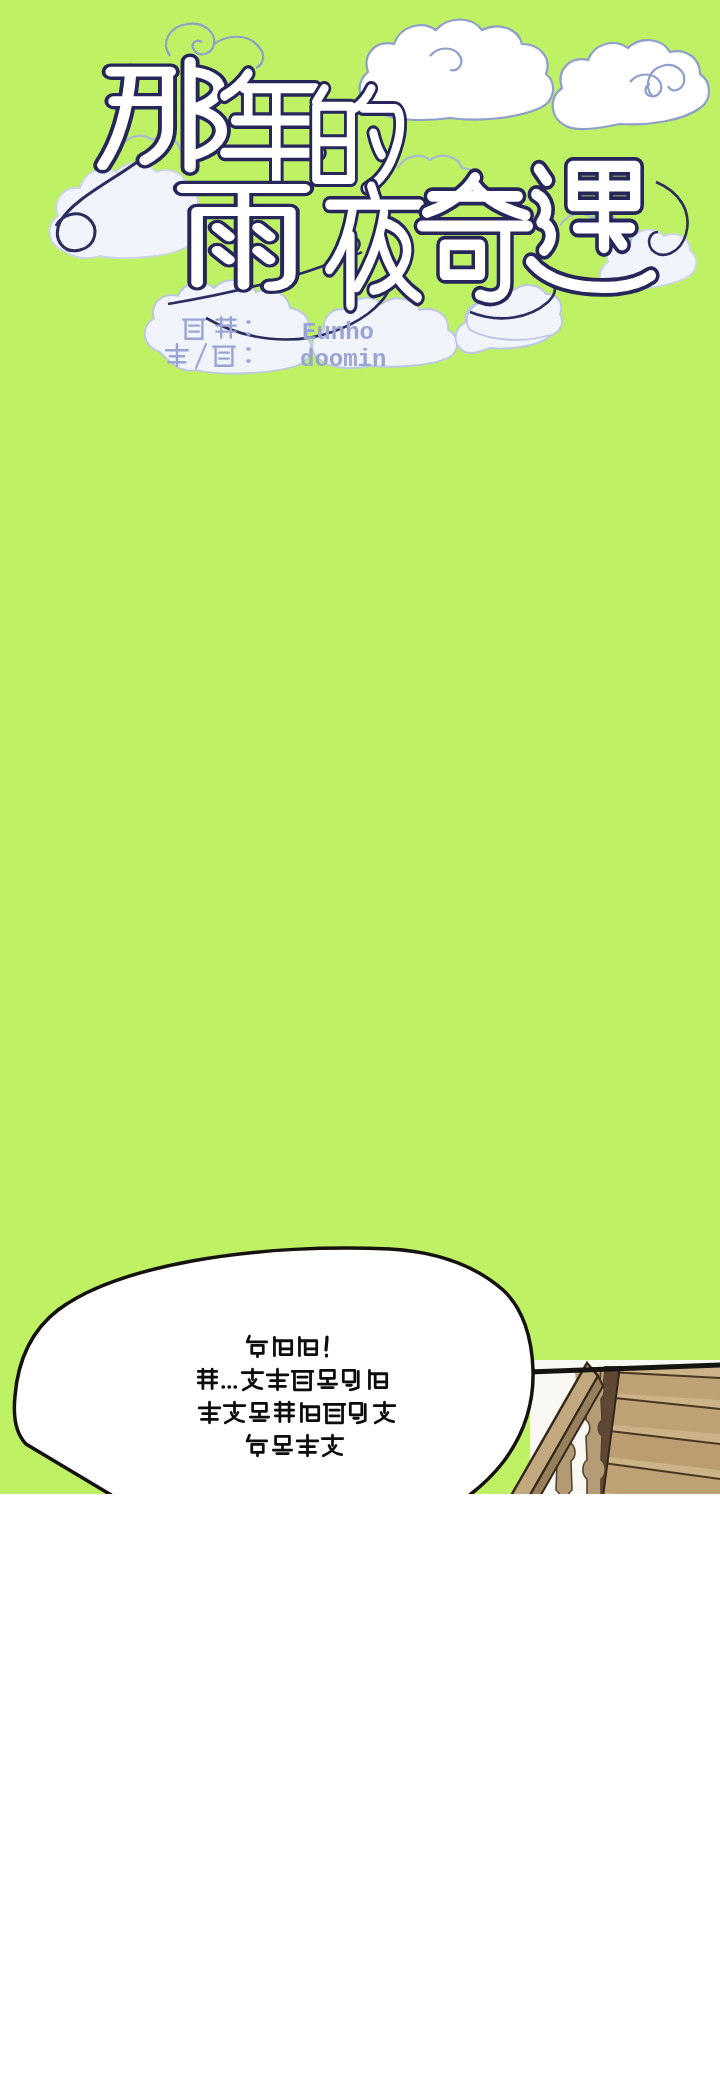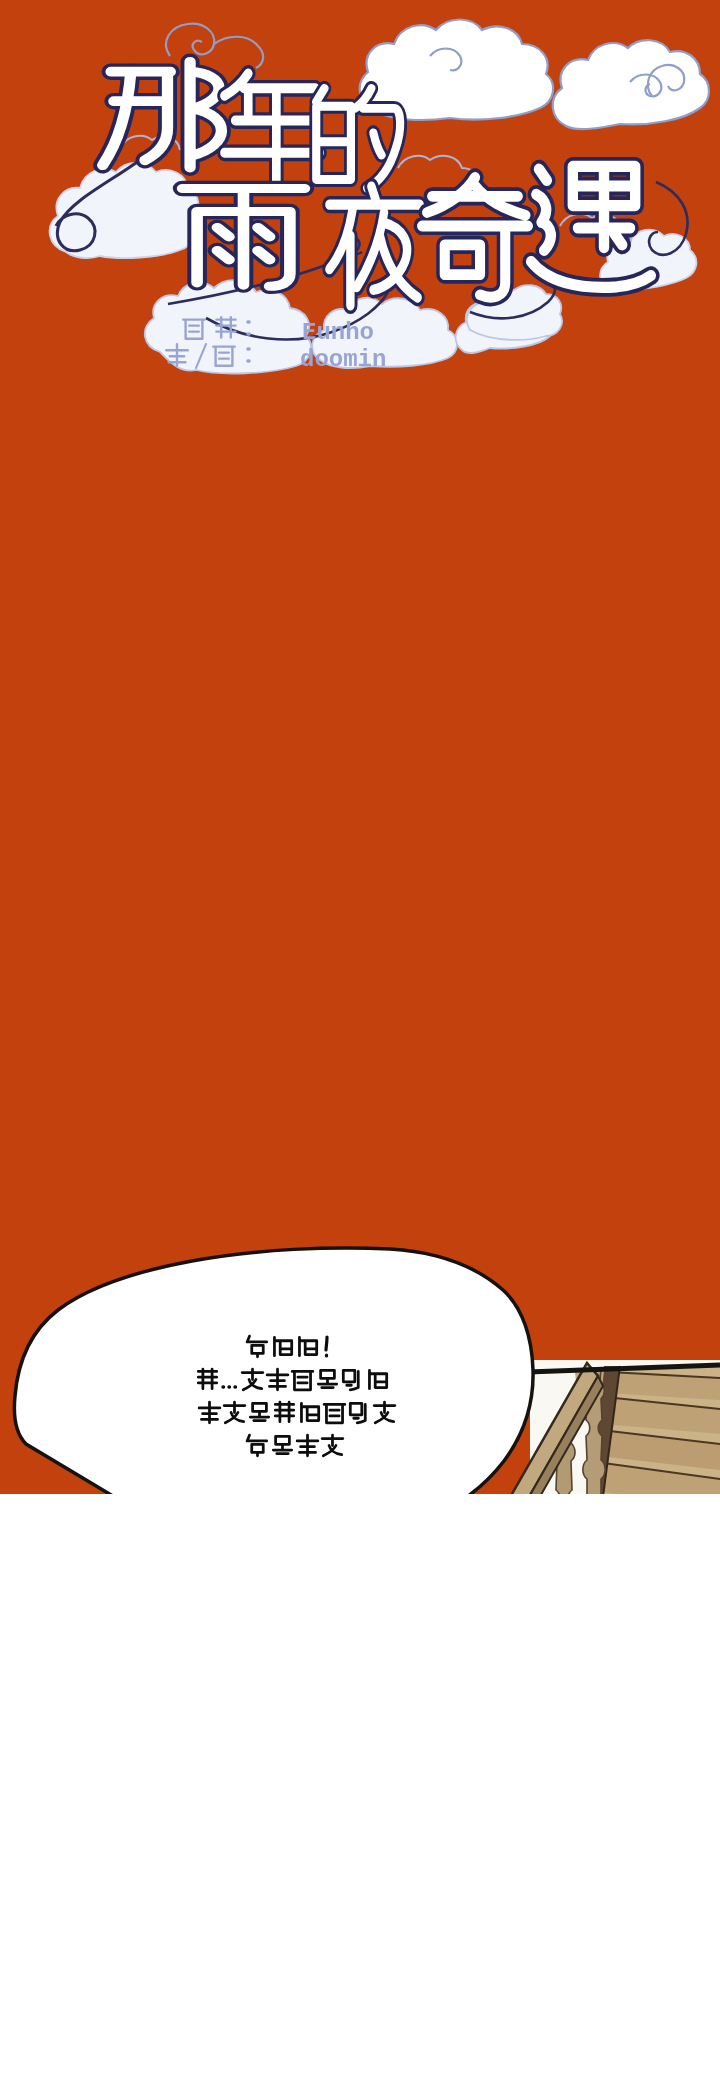--- a/index.html
+++ b/index.html
@@ -1,16 +1,16 @@
 <!DOCTYPE html>
 <html><head>
 <meta charset="utf-8">
 <style>
 html,body{margin:0;padding:0;background:#fff;}
-.page{position:relative;width:720px;height:1494px;background:#c2410c;overflow:hidden;font-family:"Liberation Sans",sans-serif;text-decoration:underline;}
+.page{position:relative;width:720px;height:1494px;background:#bef264;overflow:hidden;font-family:"Liberation Sans",sans-serif;text-decoration:underline;}
 svg{position:absolute;display:block;}
 </style>
 </head>
 <body>
 <div class="page">
 
 <svg id="titleart" style="left:0;top:0" width="720" height="430" viewBox="0 0 720 430">
 <defs>
 <path id="g-na" d="M10,16 H52 M12,40 H50 M24,16 C22,45 16,72 4,92 M50,16 V62 C50,74 44,82 34,88 M66,8 V94 M66,16 C92,18 94,38 68,46 C96,52 94,76 68,84"></path>
 <path id="g-nian" d="M28,6 C22,14 14,20 6,24 M24,18 H90 M16,44 H88 M28,20 V44 M6,70 H94 M54,18 V96"></path>

